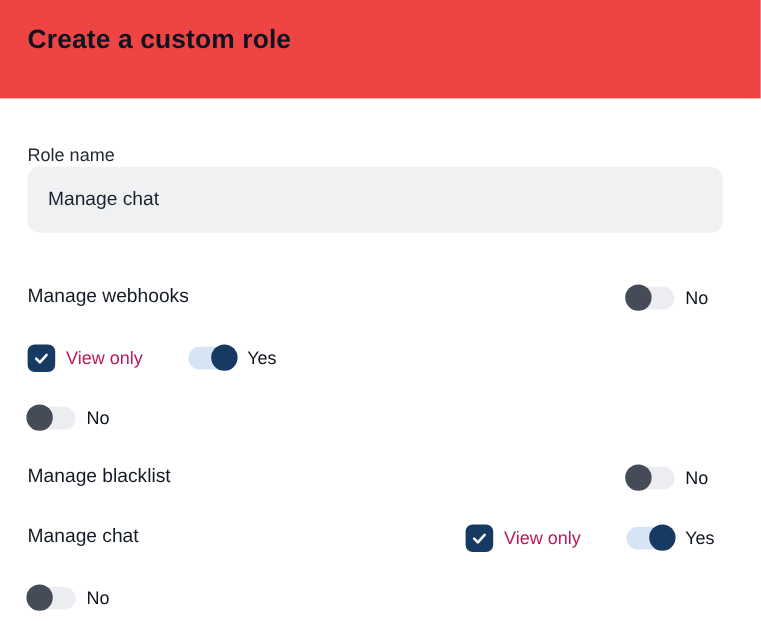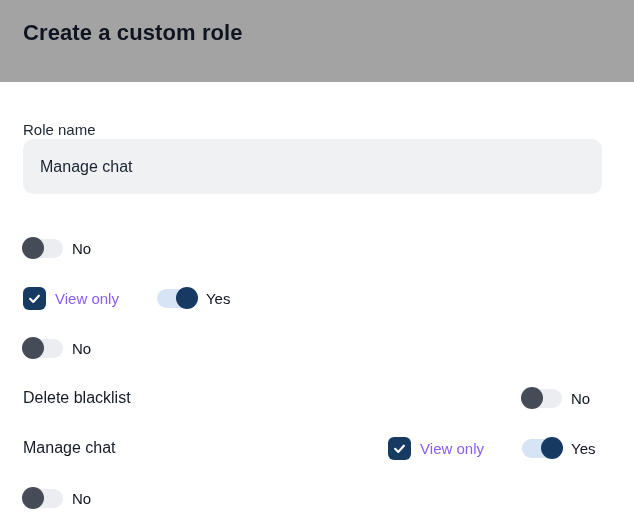--- a/index.html
+++ b/index.html
@@ -5,21 +5,21 @@
   * { margin: 0; padding: 0; box-sizing: border-box; }
   html, body {
     width: 634px; height: 525px;
     overflow: hidden;
     background: #ffffff;
     font-family: "Liberation Sans", "DejaVu Sans", sans-serif;
     color: #10151f;
   }
   .header {
     width: 634px; height: 82px;
-    background: #a3a3a3;
+    background: #ef4444;
     padding: 20px 23px 0 23px;
   }
   .header h1 {
     font-size: 22px;
     font-weight: 600;
     letter-spacing: 0.1px;
     color: #0f1420;
   }
   .content {
     padding: 39px 32px 0 23px;
@@ -66,21 +66,21 @@
     border-radius: 6px;
     display: flex;
     align-items: center;
     justify-content: center;
     cursor: pointer;
   }
   .viewonly .box svg { display: block; }
   .viewonly .vo-label {
     margin-left: 9px;
     font-size: 15px;
-    color: #8b5cf6;
+    color: #be185d;
   }
   .toggle-wrap {
     width: 80px;
     display: flex;
     align-items: center;
   }
   .switch {
     position: relative;
     width: 40px; height: 19px;
     border-radius: 10px;
@@ -109,20 +109,21 @@
 <div class="header">
   <h1>Create a custom role</h1>
 </div>
 
 <div class="content">
   <label class="field-label">Role name</label>
   <input class="role-input" type="text" value="Manage chat" style="">
 
   <div class="rows">
   <div class="perm-row">
+    <div class="perm-label">Manage webhooks</div>
 
     <div class="toggle-wrap">
       <span class="switch">
         <span class="knob"></span>
       </span>
       <span class="state-label">No</span>
     </div>
   </div>
 
   <div class="perm-row">
@@ -146,21 +147,21 @@
 
     <div class="toggle-wrap">
       <span class="switch">
         <span class="knob"></span>
       </span>
       <span class="state-label">No</span>
     </div>
   </div>
 
   <div class="perm-row">
-    <div class="perm-label">Delete blacklist</div>
+    <div class="perm-label">Manage blacklist</div>
 
     <div class="toggle-wrap">
       <span class="switch">
         <span class="knob"></span>
       </span>
       <span class="state-label">No</span>
     </div>
   </div>
 
   <div class="perm-row">

